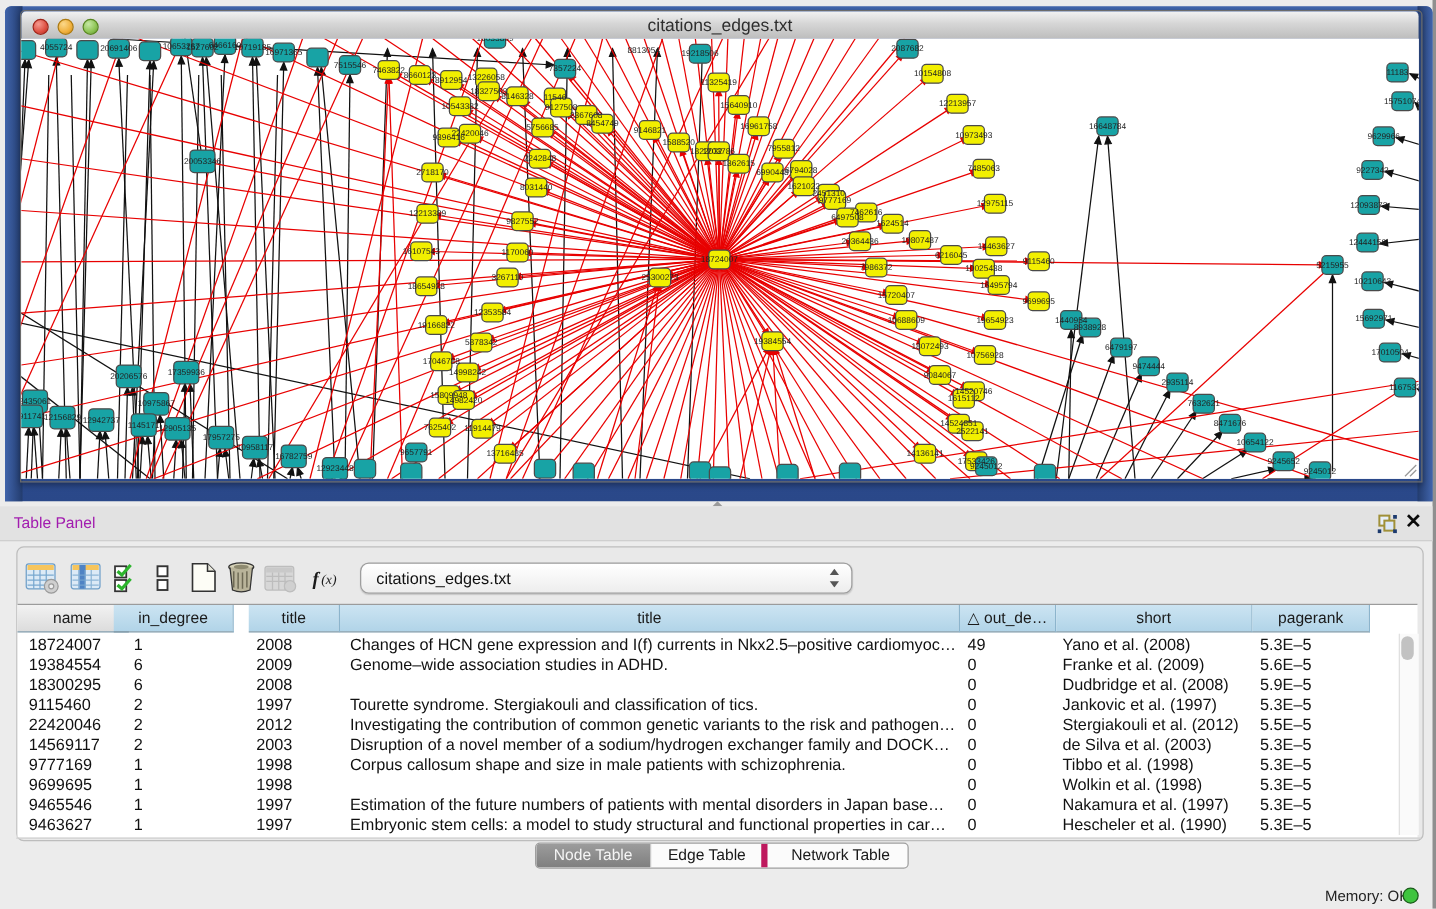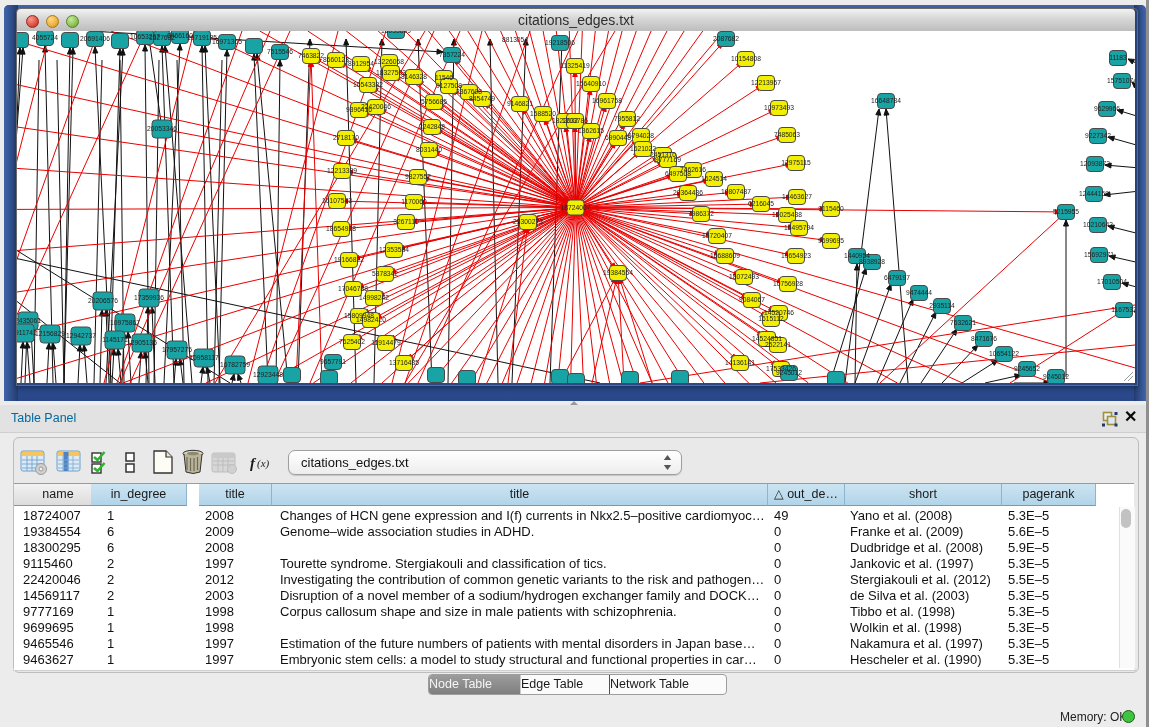--- a/index.html
+++ b/index.html
@@ -8,37 +8,37 @@
 #frame .lshade{position:absolute;left:0;top:0;bottom:0;width:14px;background:linear-gradient(90deg,#4064ab,#233c6e);border-radius:5px 0 0 0}
 #frame .rshade{position:absolute;right:0;top:0;bottom:0;width:12px;background:linear-gradient(90deg,#233c6e,#4064ab);border-radius:0 5px 0 0}
 #rstrip{left:1146px;top:0;width:3px;height:727px;background:#8f8f8f}
 #win{left:16px;top:8px;width:1120px;height:376px;border:1px solid #6b6b6b;border-radius:4px 4px 0 0;box-shadow:0 2px 5px rgba(0,0,0,.35)}
 #titlebar{left:17px;top:9px;width:1118px;height:22px;background:linear-gradient(180deg,#f2f2f2,#d6d6d6 45%,#bdbdbd);border-radius:4px 4px 0 0;border-bottom:1px solid #707070}
 #title{left:17px;top:12px;width:1118px;text-align:center;font-size:14px;color:#2e2e2e}
 .tl{position:absolute;top:14.5px;width:11px;height:11px;border-radius:50%}
 #canvas{left:17px;top:31px;width:1118px;height:352px;background:#fff}
 #splitmark{left:570px;top:401px;width:0;height:0;border-left:4px solid transparent;border-right:4px solid transparent;border-bottom:4px solid #9a9a9a}
 #tphead{left:0;top:405px;width:1146px;height:27px;background:#e2e2e2;border-bottom:1px solid #cfcfcf}
-#tphead span{position:absolute;left:11px;top:6px;font-size:12.5px;color:#0369a1}
+#tphead span{position:absolute;left:11px;top:6px;font-size:12.5px;color:#a21caf}
 #closex{left:1124px;top:407px;font-size:16px;font-weight:900;color:#0a0a0a}
 #container{left:13px;top:437px;width:1124px;height:234px;background:#e9e9e9;border:1px solid #bdbdbd;border-radius:6px}
 #tablebg{left:14px;top:483px;width:1120px;height:186px;background:#fff;border-top:1px solid #9b9b9b}
 .hcell{position:absolute;top:484px;height:21px;background:linear-gradient(180deg,#cce4f2,#b1d4e8);border-right:1px solid #8cb4cc;border-bottom:1px solid #7d98a8;font-size:12.5px;color:#1a1a1a;text-align:center;line-height:21px}
 .hname{background:linear-gradient(180deg,#f2f2f2,#dcdcdc)!important;border-right:1px solid #b0b0b0!important}
 .trow{position:absolute;left:14px;width:1105px;height:16px;font-size:13px;color:#111;white-space:nowrap}
 .trow span{position:absolute;top:1px}
 .c0{left:9px}.c1{left:93px}.c2{left:191px}.c3{left:266px;width:492px;overflow:hidden}.c4{left:760px}.c5{left:836px}.c6{left:994px}
 #sbar{left:1119px;top:507px;width:15px;height:161px;background:#fafafa;border-left:1px solid #e0e0e0}
 #sthumb{left:1121px;top:509px;width:10px;height:19px;background:#c2c2c2;border-radius:5px}
 #tabline{left:13px;top:670px;width:1124px;height:1px;background:#cfcfcf}
 #tabbar{left:428px;top:674px;width:297px;height:19px;border:1px solid #9e9e9e;border-radius:4px;background:#fbfbfb;overflow:hidden}
-.tabseg{position:absolute;top:0;height:19px;font-size:12.5px;line-height:19px;text-align:left;color:#1a1a1a}
+.tabseg{position:absolute;top:0;height:19px;font-size:12.5px;line-height:19px;text-align:center;color:#1a1a1a}
 #seg1{left:0;width:91px;background:linear-gradient(180deg,#9c9c9c,#7f7f7f);color:#f5f5f5}
 #seg2{left:91px;width:89px;border-left:1px solid #c9c9c9}
-#seg3{left:180px;width:117px;border-left:1px solid #be185d}
+#seg3{left:180px;width:117px;border-left:5px solid #be185d}
 #mem{left:1060px;top:710px;font-size:12px;color:#222}
 #memdot{left:1122px;top:710px;width:11px;height:11px;border-radius:50%;background:#3ec43e;border:1px solid #1c5c1c}
 #combo{left:288px;top:450px;width:392px;height:23px;background:linear-gradient(180deg,#ffffff,#ededed);border:1px solid #9e9e9e;border-radius:7px;box-shadow:0 1px 1px rgba(0,0,0,.15)}
 #combo .txt{position:absolute;left:12px;top:4px;font-size:13px;color:#111}
 </style></head><body>
 <div class="abs" id="topstrip"></div>
 <div class="abs" id="rstrip"></div>
 <div class="abs" id="frame">
     <div class="lshade"></div>
     <div class="rshade"></div>

